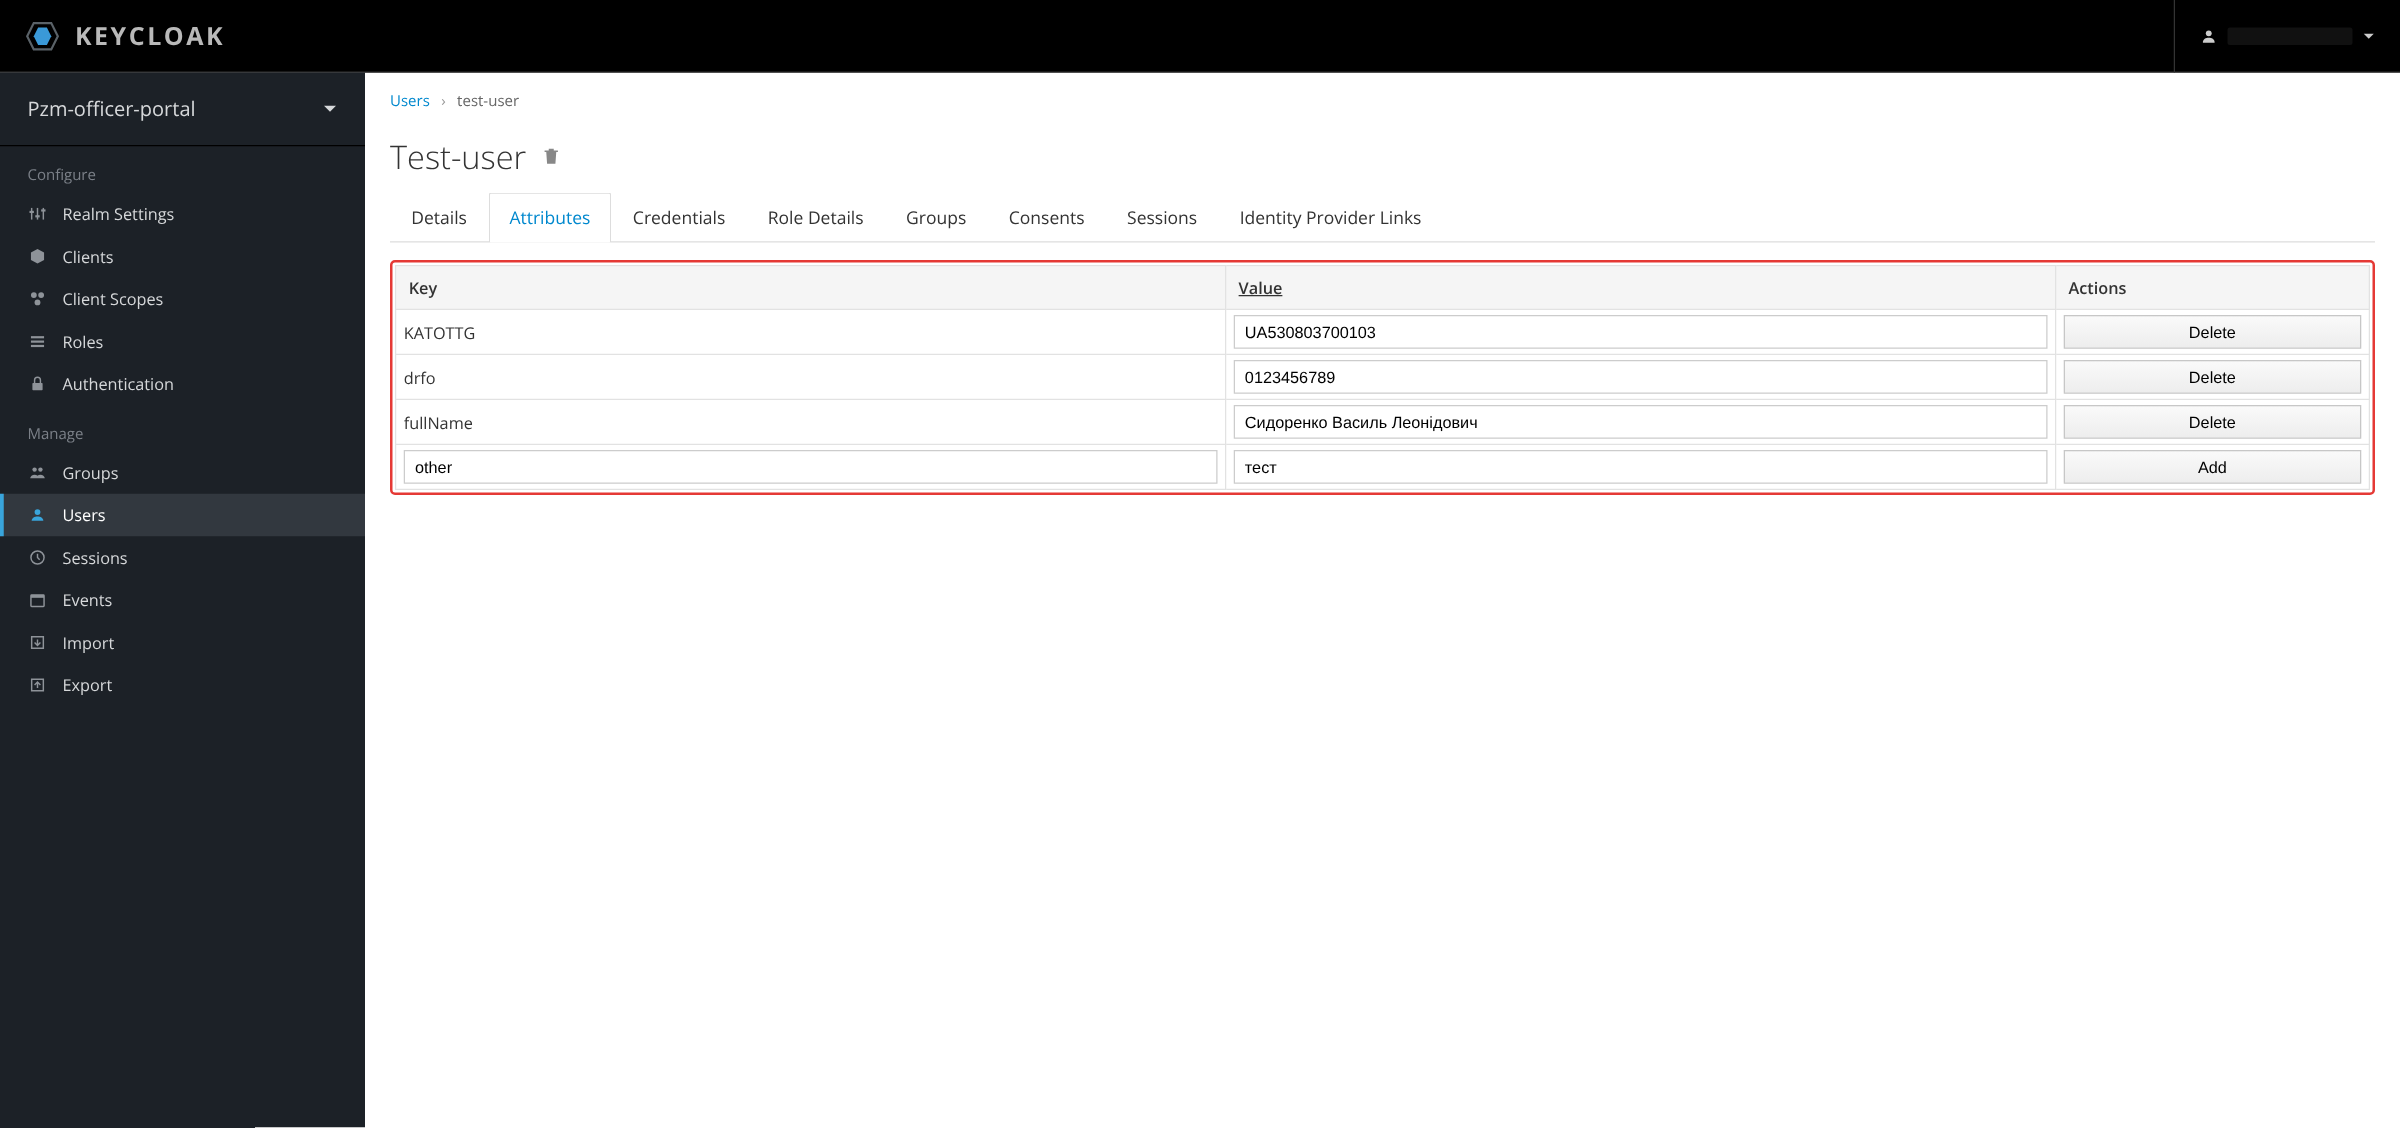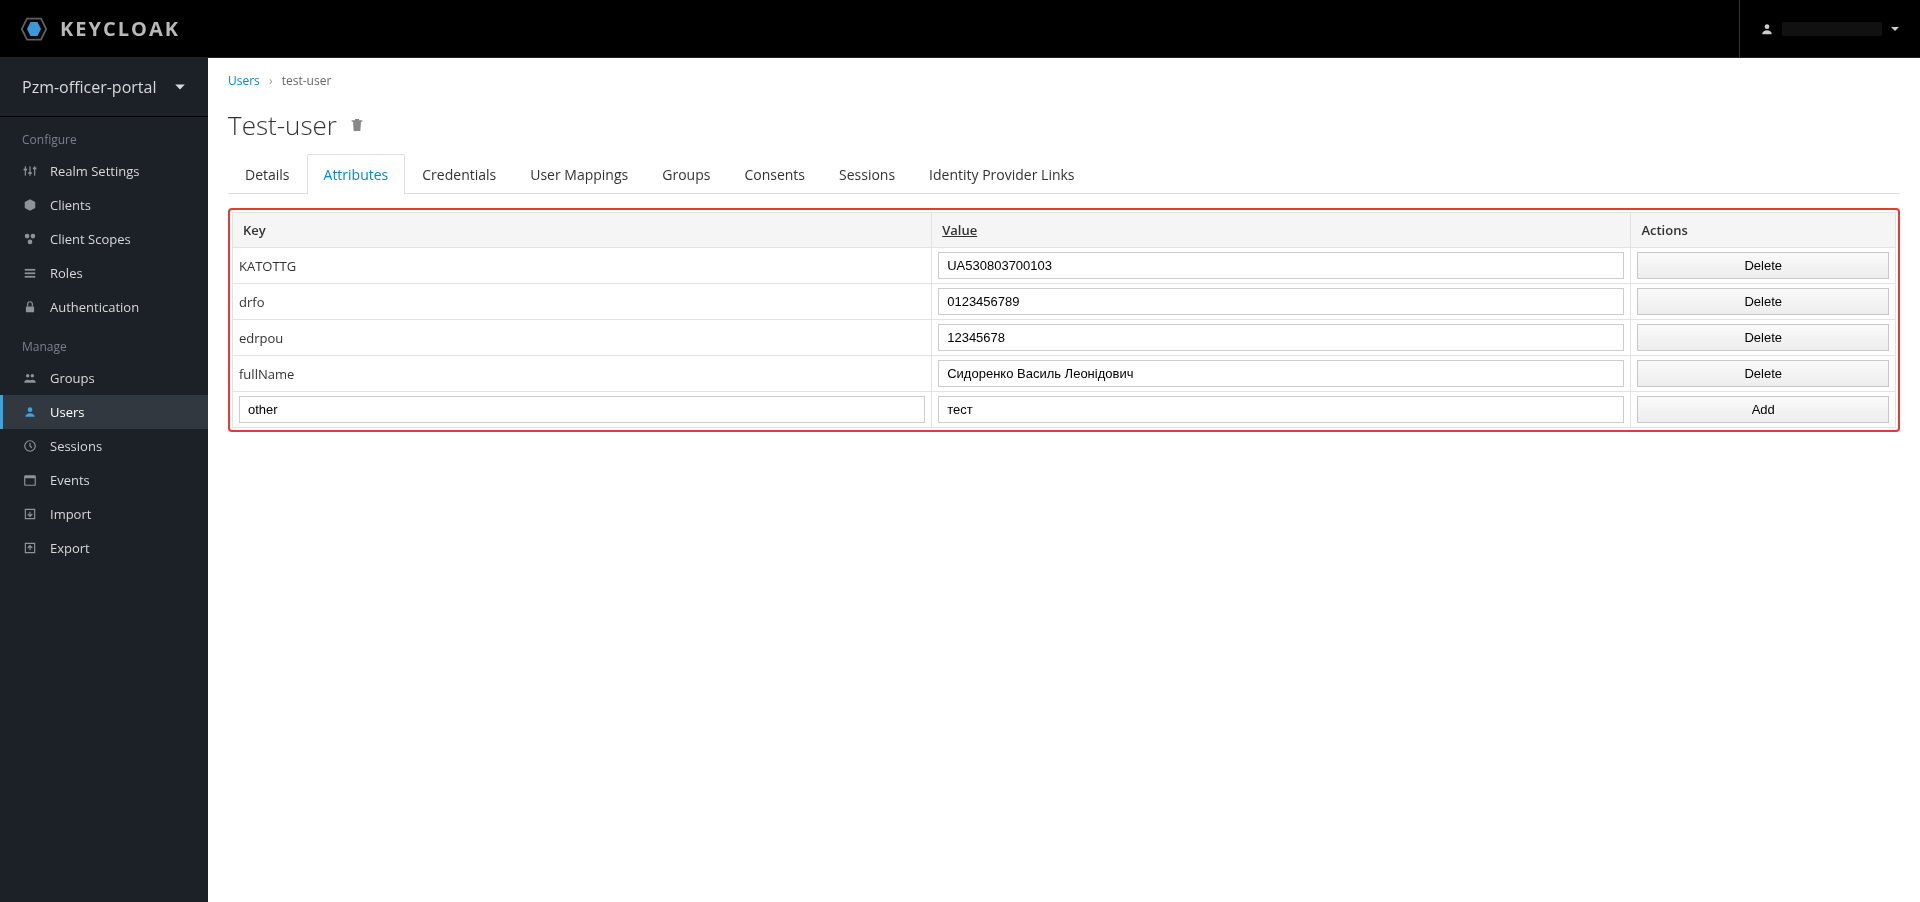--- a/index.html
+++ b/index.html
@@ -10,21 +10,21 @@
   .logo { display: flex; align-items: center; gap: 12px; }
   .logo-icon { width: 28px; height: 28px; }
   .logo-text { color: #b9b9b9; font-weight: 700; letter-spacing: 2px; font-size: 20px; }
   .user-menu { display:flex; align-items:center; gap:8px; color:#ccc; font-size:13px; border-left:1px solid #333; padding-left:20px; height:58px; }
   .user-menu .obscured { background:#111; width:100px; height:14px; display:inline-block; border-radius:2px;}
   
   
   .layout { display:flex; height: calc(100vh - 58px); }
   
   
-  .sidebar { width: 208px; background: #1c2127; color:#d6d8da; display:flex; flex-direction:column; }
+  .sidebar { width: 292px; background: #1c2127; color:#d6d8da; display:flex; flex-direction:column; }
   .realm-select { padding: 18px 22px; display:flex; justify-content:space-between; align-items:center; border-bottom:1px solid #000; font-size:16px; cursor:pointer;}
   .realm-select .chev { font-size:12px; }
   .side-section-title { padding: 14px 22px 6px; color:#7b8088; font-size:12px; }
   .side-item { display:flex; align-items:center; gap:12px; padding: 8px 22px; color:#d6d8da; cursor:pointer; font-size:13px;}
   .side-item.active { background:#32383f; border-left:3px solid #39a5dc; padding-left:19px; color:#fff;}
   .side-ico { width:16px; height:16px; color:#8e9399; display:flex; align-items:center; justify-content:center; font-size:14px;}
   
   
   .main { flex:1; padding: 14px 20px; overflow:auto; }
   .breadcrumb { font-size:12px; color:#666; margin-bottom:18px;}
@@ -221,21 +221,21 @@
         <svg width="16" height="16" viewBox="0 0 24 24" fill="#888">
             <path d="M6 7h12l-1 14H7zM4 5h16v2H4zM9 3h6v2H9z"></path>
           </svg>
       </span>
     </h1>
 
     <div class="tabs">
       <div class="tab">Details</div>
       <div class="tab active">Attributes</div>
       <div class="tab">Credentials</div>
-      <div class="tab">User Mappings</div>
+      <div class="tab">Role Details</div>
       <div class="tab">Groups</div>
       <div class="tab">Consents</div>
       <div class="tab">Sessions</div>
       <div class="tab">Identity Provider Links</div>
     </div>
 
     <div class="attr-block">
     <table class="attr">
       <thead>
         <tr>
@@ -249,25 +249,20 @@
           <td class="static-key">KATOTTG</td>
           <td><input class="cell" value="UA530803700103" style=""></td>
           <td><button class="act-btn">Delete</button></td>
         </tr>
         <tr>
           <td class="static-key">drfo</td>
           <td><input class="cell" value="0123456789" style=""></td>
           <td><button class="act-btn">Delete</button></td>
         </tr>
         <tr>
-          <td class="static-key">edrpou</td>
-          <td><input class="cell" value="12345678" style=""></td>
-          <td><button class="act-btn">Delete</button></td>
-        </tr>
-        <tr>
           <td class="static-key">fullName</td>
           <td><input class="cell" value="Сидоренко Василь Леонідович" style=""></td>
           <td><button class="act-btn">Delete</button></td>
         </tr>
         <tr>
           <td><input class="cell" value="other" style=""></td>
           <td><input class="cell" value="тест" style=""></td>
           <td><button class="act-btn">Add</button></td>
         </tr>
       </tbody>

